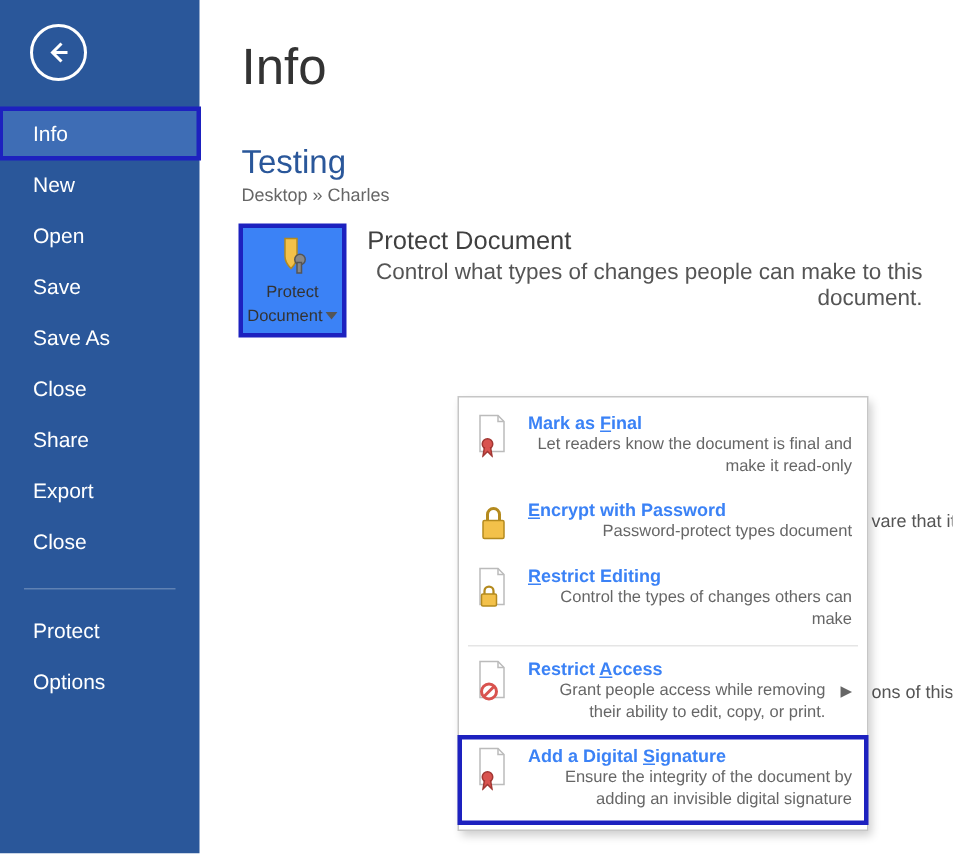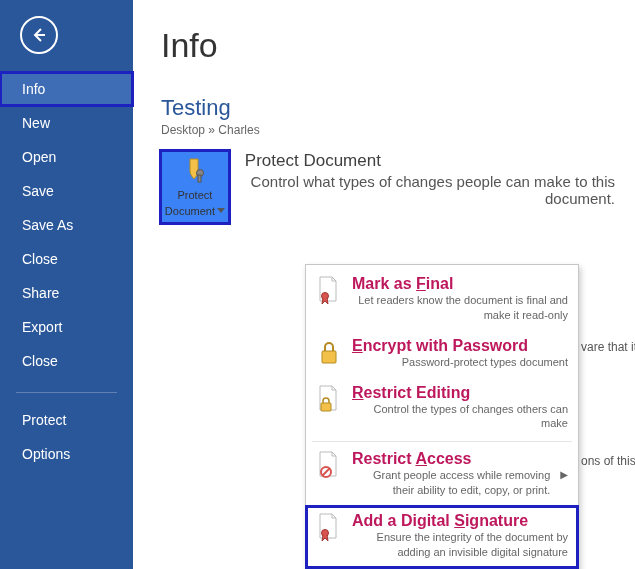--- a/index.html
+++ b/index.html
@@ -96,21 +96,21 @@
   .menu-item {
     display: flex;
     gap: 10px;
     padding: 6px 10px 8px 10px;
     cursor: pointer;
   }
   .menu-item.hl { outline: 3px solid #1d21bf; outline-offset: -2px;}
   .menu-sep { height: 1px; background: #e5e5e5; margin: 2px 6px; }
   .menu-icon { width: 26px; height: 30px; flex-shrink: 0; display:flex; align-items:center; justify-content:center;}
   .menu-text { flex: 1; }
-  .menu-title { font-size: 16px; font-weight: 600; color: #be185d; }
+  .menu-title { font-size: 12px; font-weight: 600; color: #3b82f6; }
   .menu-title .ul { text-decoration: underline; }
   .menu-desc { font-size: 11px; color: #666; line-height: 1.35; text-align: right; }
   .submenu-arrow { align-self: center; color: #666; font-size: 10px;}
 </style>
 </head>
 <body>
 
 <div class="sidebar">
   <div class="back-btn">
     <svg width="20" height="20" viewBox="0 0 20 20" fill="none" stroke-width="2">

